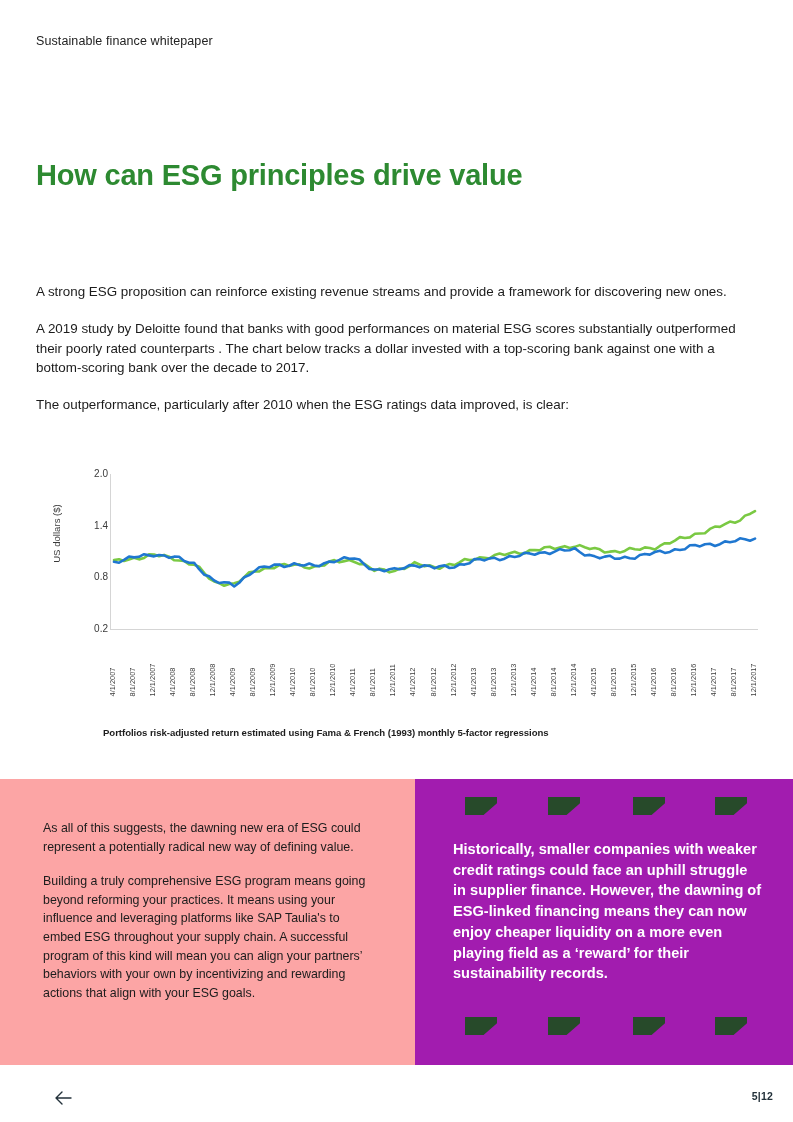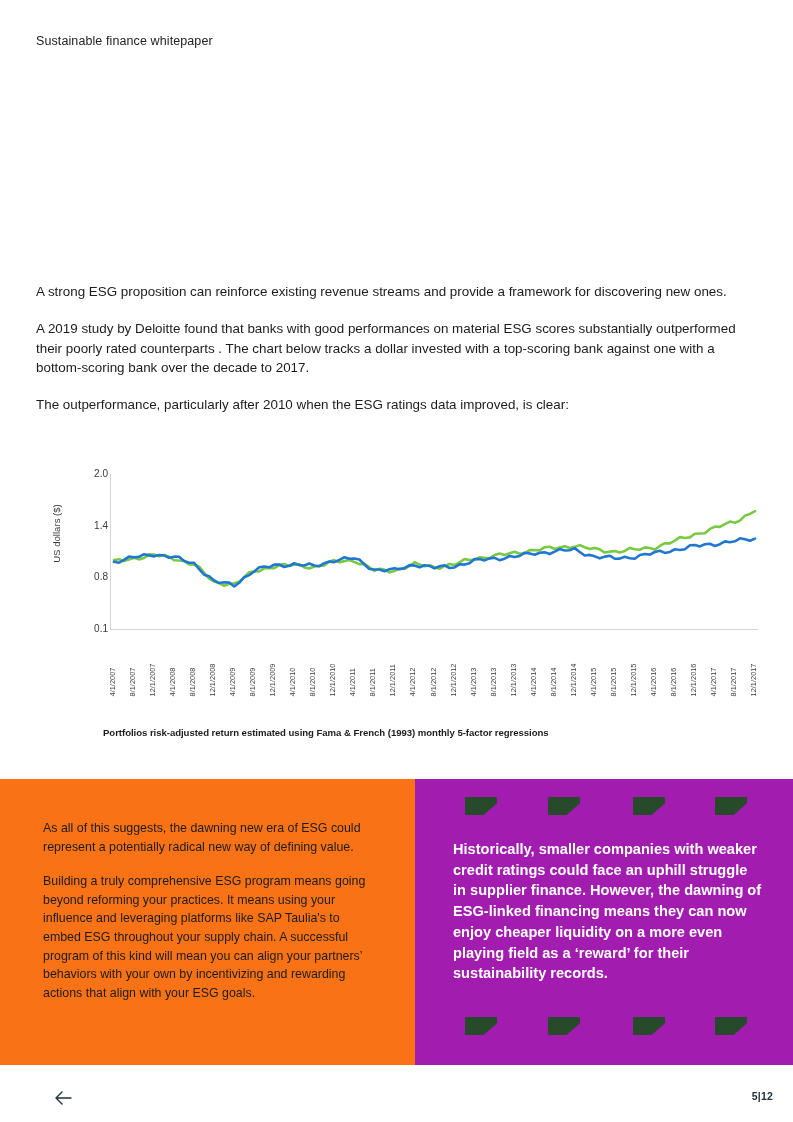--- a/index.html
+++ b/index.html
@@ -170,21 +170,21 @@
     left: 0;
     top: 779px;
     width: 793px;
     height: 286px;
   }
   .panel-light {
     position: absolute;
     left: 0; top: 0;
     width: 415px;
     height: 286px;
-    background: #f97316;
+    background: #fca5a5;
     box-sizing: border-box;
   }
   .panel-light-inner {
     position: absolute;
     left: 43px;
     top: 40px;
     width: 330px;
   }
   .panel-light .para {
     font-size: 12.4px;
@@ -252,36 +252,37 @@
   }
 </style>
 </head>
 <body>
 
 <div class="page">
 
   <div class="running-header">Sustainable finance whitepaper</div>
 
   <h1 class="page-title">
+    <span class="l1">How can ESG principles drive value</span>
   </h1>
 
   <div class="body-copy">
     <p class="para">A strong ESG proposition can reinforce existing revenue streams and provide a framework for discovering new ones.</p>
     <p class="para">A 2019 study by Deloitte found that banks with good performances on material ESG scores substantially outperformed their poorly rated counterparts . The chart below tracks a dollar invested with a top-scoring bank against one with a bottom-scoring bank over the decade to 2017.</p>
     <p class="para">The outperformance, particularly after 2010 when the ESG ratings data improved, is clear:</p>
   </div>
 
   <div class="chart-block">
     <div class="chart-area">
       <div class="y-axis-title">US dollars ($)</div>
       <div class="y-ticks-wrap">
           <div class="y-tick" style="top: -5px;">2.0</div>
           <div class="y-tick" style="top: 46.6667px;">1.4</div>
           <div class="y-tick" style="top: 98.3333px;">0.8</div>
-          <div class="y-tick" style="top: 150px;">0.1</div>
+          <div class="y-tick" style="top: 150px;">0.2</div>
         </div>
       <div class="plot">
         <svg id="chart-svg" width="647" height="155" viewBox="0 0 647 155">
             <path d="M3.00 86.12 L8.01 85.21 L13.02 87.07 L18.02 85.46 L23.03 83.80 L28.04 85.38 L33.05 84.06 L38.05 80.36 L43.06 80.43 L48.07 82.20 L53.08 80.91 L58.09 82.65 L63.09 86.32 L68.10 86.56 L73.11 86.98 L78.12 90.37 L83.13 90.72 L88.13 92.66 L93.14 98.88 L98.15 104.65 L103.16 107.44 L108.16 109.14 L113.17 111.77 L118.18 110.05 L123.19 109.18 L128.20 107.67 L133.20 103.23 L138.21 98.24 L143.22 97.54 L148.23 97.46 L153.23 94.30 L158.24 94.07 L163.25 94.10 L168.26 91.11 L173.27 89.95 L178.27 91.87 L183.28 90.77 L188.29 90.22 L193.30 93.48 L198.30 94.44 L203.31 92.44 L208.32 91.92 L213.33 91.41 L218.34 87.40 L223.34 86.08 L228.35 88.34 L233.36 87.13 L238.37 85.95 L243.38 87.99 L248.38 90.09 L253.39 89.85 L258.40 93.39 L263.41 96.83 L268.41 94.66 L273.42 95.57 L278.43 98.36 L283.44 97.07 L288.45 94.54 L293.45 94.93 L298.46 92.22 L303.47 88.15 L308.48 90.51 L313.48 92.34 L318.49 91.25 L323.50 93.21 L328.51 94.76 L333.52 91.96 L338.52 90.06 L343.53 91.13 L348.54 88.35 L353.55 85.10 L358.55 86.13 L363.56 85.80 L368.57 83.30 L373.58 83.77 L378.59 84.43 L383.59 81.00 L388.60 79.44 L393.61 80.90 L398.62 79.32 L403.63 77.71 L408.63 79.71 L413.64 79.35 L418.65 76.08 L423.66 76.04 L428.66 76.36 L433.67 73.18 L438.68 72.75 L443.69 74.98 L448.70 73.52 L453.70 72.16 L458.71 74.02 L463.72 72.86 L468.73 71.14 L473.73 73.20 L478.74 75.08 L483.75 73.96 L488.76 75.34 L493.77 78.53 L498.77 77.66 L503.78 77.12 L508.79 78.61 L513.80 76.94 L518.80 73.95 L523.81 75.25 L528.82 75.73 L533.83 73.34 L538.84 74.06 L543.84 75.60 L548.85 71.93 L553.86 69.22 L558.87 69.42 L563.88 66.59 L568.88 63.13 L573.89 63.96 L578.90 63.37 L583.91 59.81 L588.91 59.47 L593.92 59.26 L598.93 54.95 L603.94 52.56 L608.95 52.92 L613.95 50.21 L618.96 47.56 L623.97 48.71 L628.98 46.60 L633.98 41.64 L638.99 39.92 L644.00 37.03" fill="none" stroke="#7ac943" stroke-width="2.6" stroke-linejoin="round" stroke-linecap="round"></path>
             <path d="M3.00 87.79 L8.01 88.75 L13.02 85.82 L18.02 82.57 L23.03 83.39 L28.04 82.79 L33.05 80.19 L38.05 81.37 L43.06 82.36 L48.07 80.94 L53.08 81.42 L58.09 83.83 L63.09 82.64 L68.10 82.75 L73.11 86.91 L78.12 88.81 L83.13 88.78 L88.13 95.23 L93.14 100.65 L98.15 102.24 L103.16 106.52 L108.16 109.05 L113.17 108.19 L118.18 108.60 L123.19 112.51 L128.20 108.77 L133.20 103.23 L138.21 101.08 L143.22 97.53 L148.23 93.26 L153.23 92.49 L158.24 93.32 L163.25 90.64 L168.26 90.49 L173.27 93.02 L178.27 91.77 L183.28 89.27 L188.29 91.11 L193.30 91.47 L198.30 89.49 L203.31 91.43 L208.32 92.23 L213.33 89.14 L218.34 87.59 L223.34 88.13 L228.35 85.82 L233.36 83.24 L238.37 84.70 L243.38 84.47 L248.38 85.54 L253.39 90.42 L258.40 95.04 L263.41 95.57 L268.41 95.45 L273.42 97.21 L278.43 95.32 L283.44 94.17 L288.45 95.31 L293.45 94.14 L298.46 91.12 L303.47 91.59 L308.48 93.33 L313.48 91.26 L318.49 91.93 L323.50 94.42 L328.51 92.22 L333.52 91.37 L338.52 93.99 L343.53 93.45 L348.54 90.31 L353.55 90.58 L358.55 89.36 L363.56 85.08 L368.57 84.99 L373.58 86.42 L378.59 84.35 L383.59 83.81 L388.60 86.14 L393.61 84.65 L398.62 81.98 L403.63 82.98 L408.63 81.99 L413.64 78.71 L418.65 79.38 L423.66 80.79 L428.66 78.77 L433.67 78.36 L438.68 79.98 L443.69 77.64 L448.70 75.09 L453.70 76.55 L458.71 76.26 L463.72 74.10 L468.73 77.94 L473.73 81.46 L478.74 80.91 L483.75 82.37 L488.76 84.33 L493.77 82.61 L498.77 81.69 L503.78 84.76 L508.79 84.62 L513.80 82.70 L518.80 84.30 L523.81 84.72 L528.82 80.93 L533.83 79.92 L538.84 80.65 L543.84 77.98 L548.85 76.73 L553.86 78.92 L558.87 77.91 L563.88 75.25 L568.88 75.98 L573.89 75.16 L578.90 71.30 L583.91 71.02 L588.91 72.41 L593.92 70.31 L598.93 69.82 L603.94 71.94 L608.95 70.21 L613.95 67.37 L618.96 68.17 L623.97 67.34 L628.98 64.27 L633.98 65.18 L638.99 66.77 L644.00 64.58" fill="none" stroke="#1f77d0" stroke-width="2.6" stroke-linejoin="round" stroke-linecap="round"></path>
           </svg>
       </div>
       <div class="x-labels">
           <div class="x-label" style="left: 6px;">4/1/2007</div>
           <div class="x-label" style="left: 26.0312px;">8/1/2007</div>

